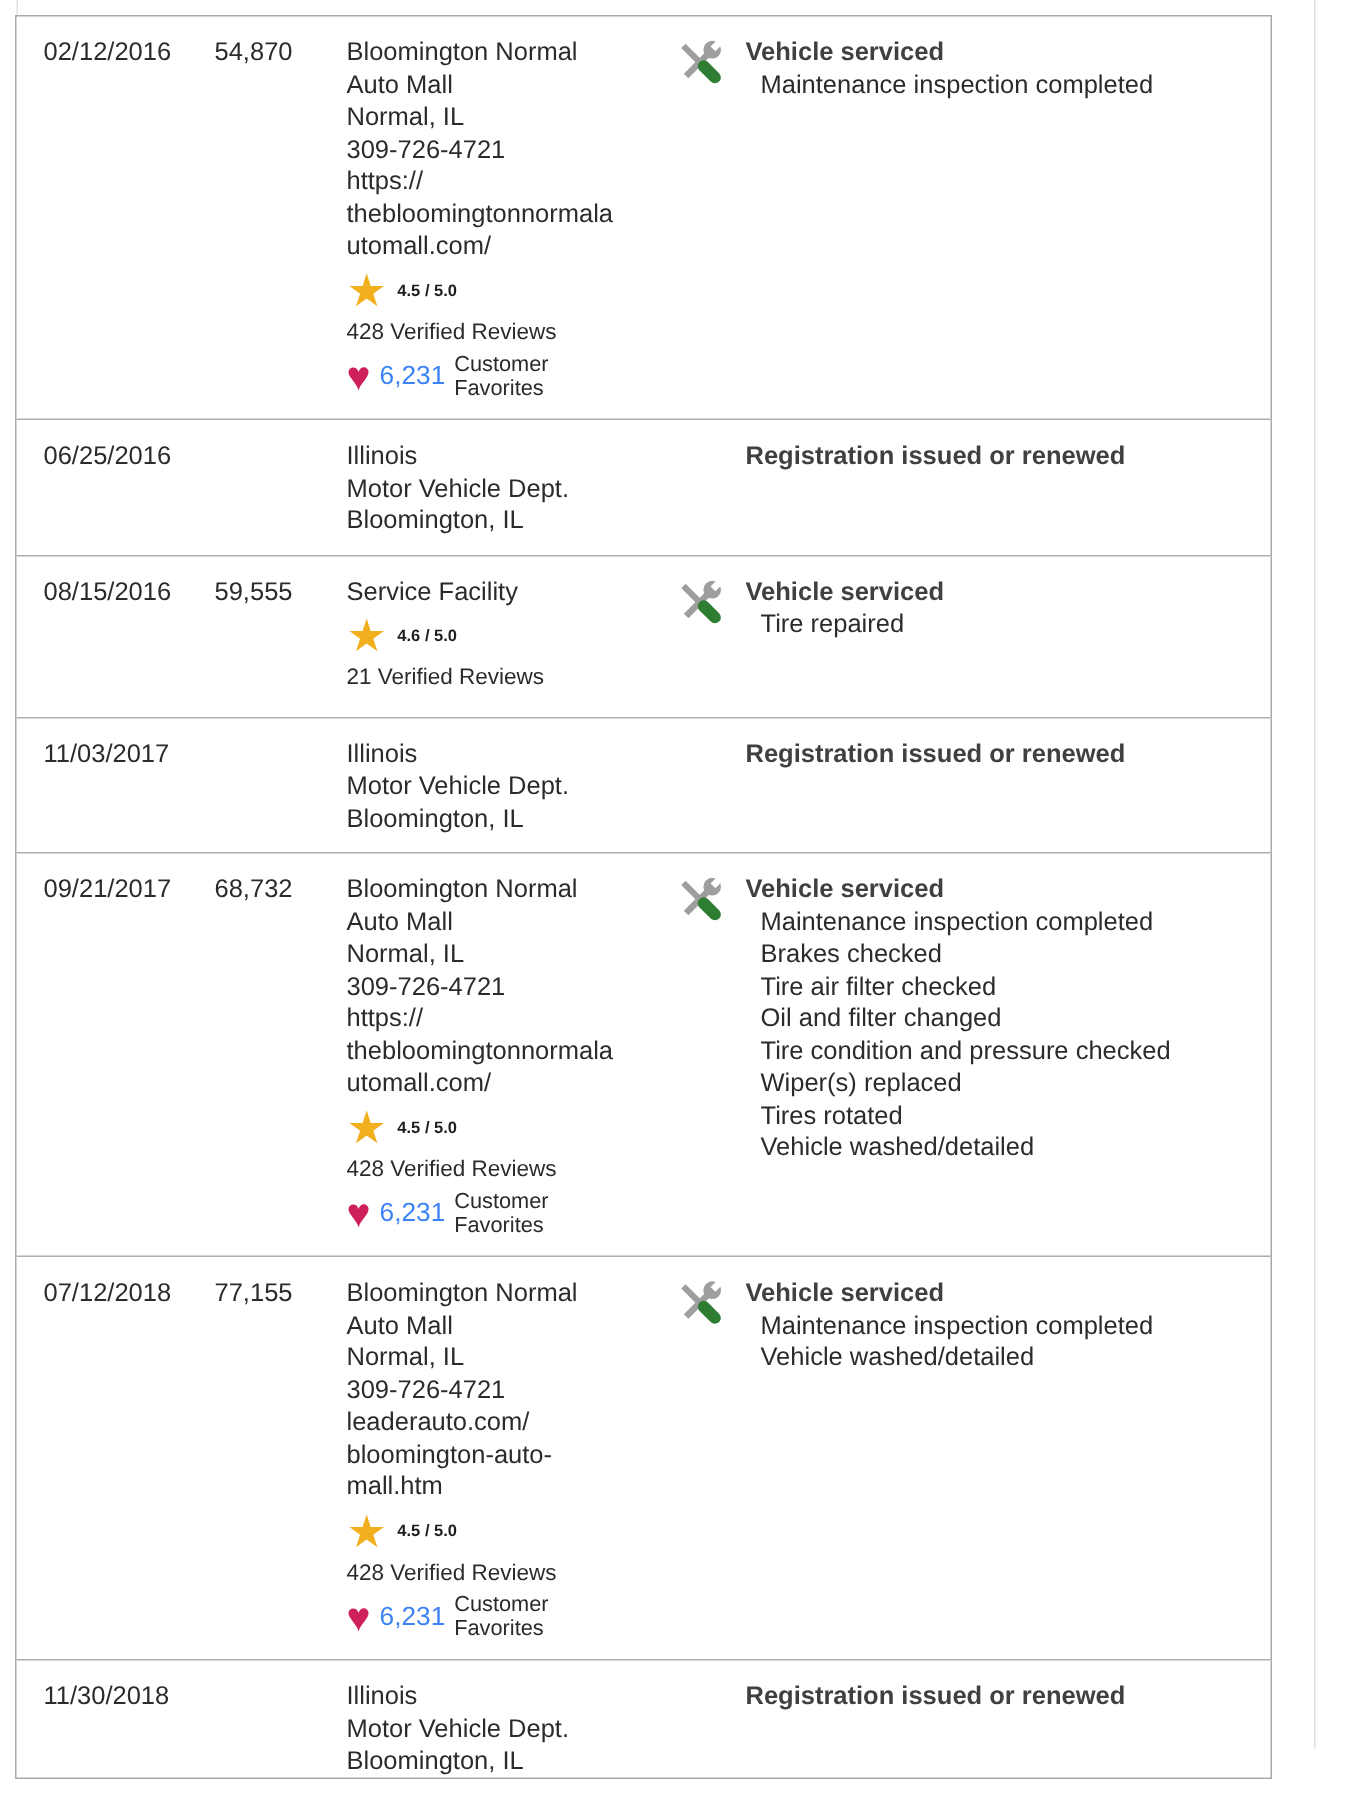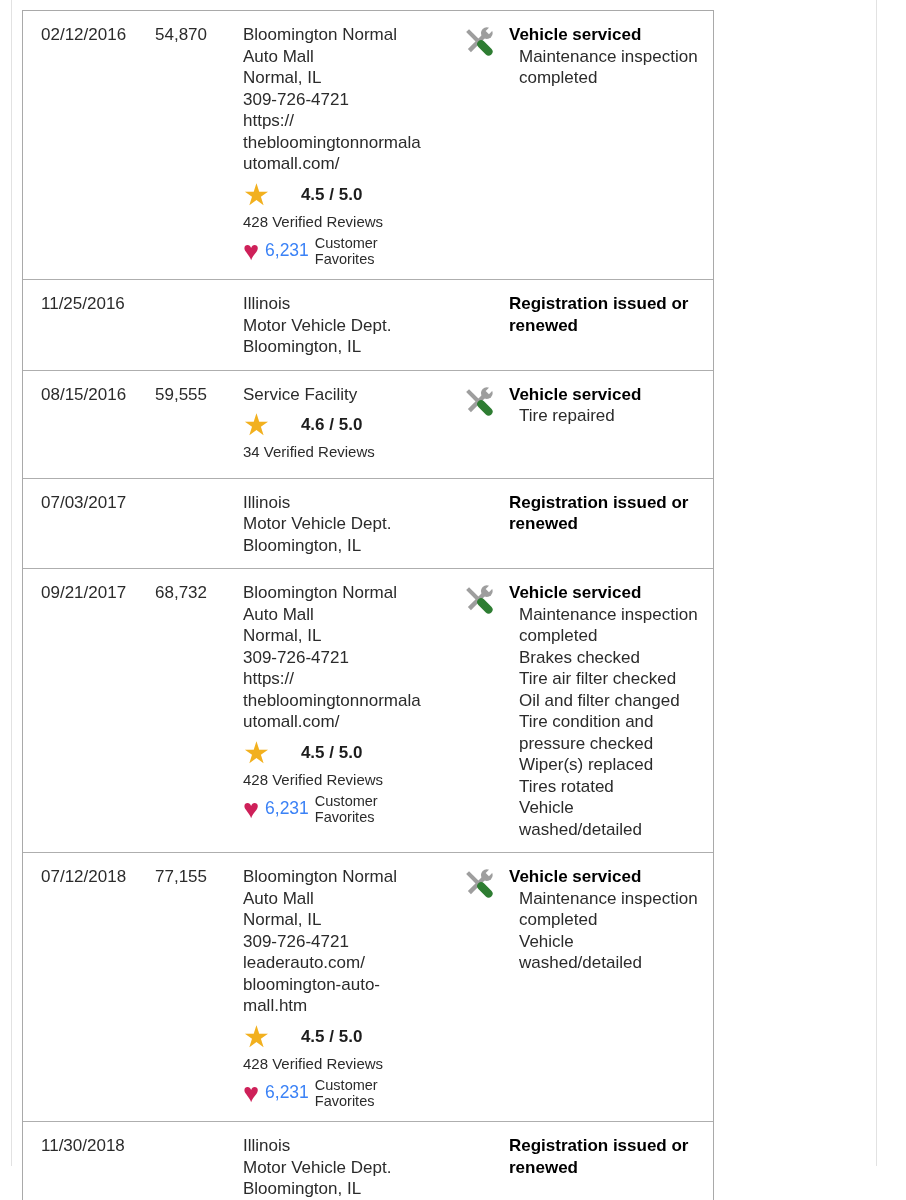--- a/index.html
+++ b/index.html
@@ -11,50 +11,50 @@
     position:relative;
     overflow:hidden;
   }
   .outer-frame {
     position:absolute; left:11px; top:0;
     width:866px; height:1166px;
     border-left:1px solid #e2e2e2;
     border-right:1px solid #e2e2e2;
   }
   .history-table {
-    position:absolute; left:22px; top:10px;
-    width:692px;
+    position:absolute; left:10px; top:10px;
+    width:838px;
     border:1px solid #a9a9a9;
     background:#fff;
   }
   .row {
     display:grid;
     grid-template-columns:114px 88px 218px 1fr;
     padding:13px 12px 12px 18px;
     border-top:1px solid #aeaeae;
     font-size:17px; line-height:21.5px;
   }
   .row:first-child { border-top:none; }
   .row:last-child { padding-bottom:0; min-height:74px; }
   .cell-date, .cell-mileage { white-space:nowrap; }
   .src-line { white-space:nowrap; }
   .rating-line { display:flex; align-items:center; margin:6px 0 2px 0; height:28px; }
   .star {
     color:#f2b01e; font-size:30px; line-height:28px;
     margin-right:7px; display:inline-block;
   }
-  .rating-val { font-weight:bold; font-size:17px; color:#1d1d1d;margin-left:24px; }
+  .rating-val { font-weight:bold; font-size:11px; color:#1d1d1d; }
   .reviews { font-size:15px; margin:1px 0 3px 0; color:#2b2b2b; }
   .fav-line { display:flex; align-items:center; margin-top:3px; }
   .heart { color:#ce2059; font-size:27px; line-height:26px; margin-right:6px; }
   .fav-count { font-weight:normal; font-size:17.5px; color:#3b82f6; }
   .fav-label { font-size:14.5px; line-height:16px; margin-left:6px; white-space:pre-line; }
   .cell-comments { position:relative; padding-left:48px; }
   .tool-icon { position:absolute; left:0; top:0; width:36px; height:36px; }
-  .comment-title { font-weight:bold; color:#000000; }
+  .comment-title { font-weight:bold; color:#404040; }
   .detail-line { margin-left:10px; }
 </style>
 </head>
 <body>
 
 <div class="outer-frame"></div>
 
 <div class="history-table">
 
   <div class="row">
@@ -93,21 +93,21 @@
   </svg>
 </span>
       <div class="comment-title">Vehicle serviced</div>
       <div>
           <div class="detail-line">Maintenance inspection completed</div>
         </div>
     </div>
   </div>
 
   <div class="row">
-    <div class="cell-date">11/25/2016</div>
+    <div class="cell-date">06/25/2016</div>
     <div class="cell-mileage"></div>
     <div class="cell-source">
       <div>
           <div class="src-line">Illinois</div>
           <div class="src-line">Motor Vehicle Dept.</div>
           <div class="src-line">Bloomington, IL</div>
         </div>
     </div>
     <div class="cell-comments">
       <div class="comment-title">Registration issued or renewed</div>
@@ -118,41 +118,41 @@
     <div class="cell-date">08/15/2016</div>
     <div class="cell-mileage">59,555</div>
     <div class="cell-source">
       <div>
           <div class="src-line">Service Facility</div>
         </div>
       <div class="rating-line">
         <span class="star">★</span>
         <span class="rating-val">4.6 / 5.0</span>
       </div>
-      <div class="reviews">34 Verified Reviews</div>
+      <div class="reviews">21 Verified Reviews</div>
     </div>
     <div class="cell-comments">
       <span class="tool-icon">
   <svg viewBox="0 0 30 30" width="36" height="36" xmlns="http://www.w3.org/2000/svg">
     <line x1="5.5" y1="5.5" x2="15" y2="15" stroke="#9E9E9E" stroke-width="3.4"></line>
     <circle cx="21.5" cy="7.6" r="4.9" fill="#9E9E9E"></circle>
     <rect x="19.6" y="-1.5" width="3.8" height="8.5" fill="#ffffff" transform="rotate(45 21.5 7.6)"></rect>
     <line x1="20.2" y1="9" x2="7" y2="22.2" stroke="#9E9E9E" stroke-width="3.6"></line>
     <line x1="16.8" y1="16.8" x2="23" y2="23" stroke="#2E7D32" stroke-width="6.6" stroke-linecap="round"></line>
   </svg>
 </span>
       <div class="comment-title">Vehicle serviced</div>
       <div>
           <div class="detail-line">Tire repaired</div>
         </div>
     </div>
   </div>
 
   <div class="row">
-    <div class="cell-date">07/03/2017</div>
+    <div class="cell-date">11/03/2017</div>
     <div class="cell-mileage"></div>
     <div class="cell-source">
       <div>
           <div class="src-line">Illinois</div>
           <div class="src-line">Motor Vehicle Dept.</div>
           <div class="src-line">Bloomington, IL</div>
         </div>
     </div>
     <div class="cell-comments">
       <div class="comment-title">Registration issued or renewed</div>

